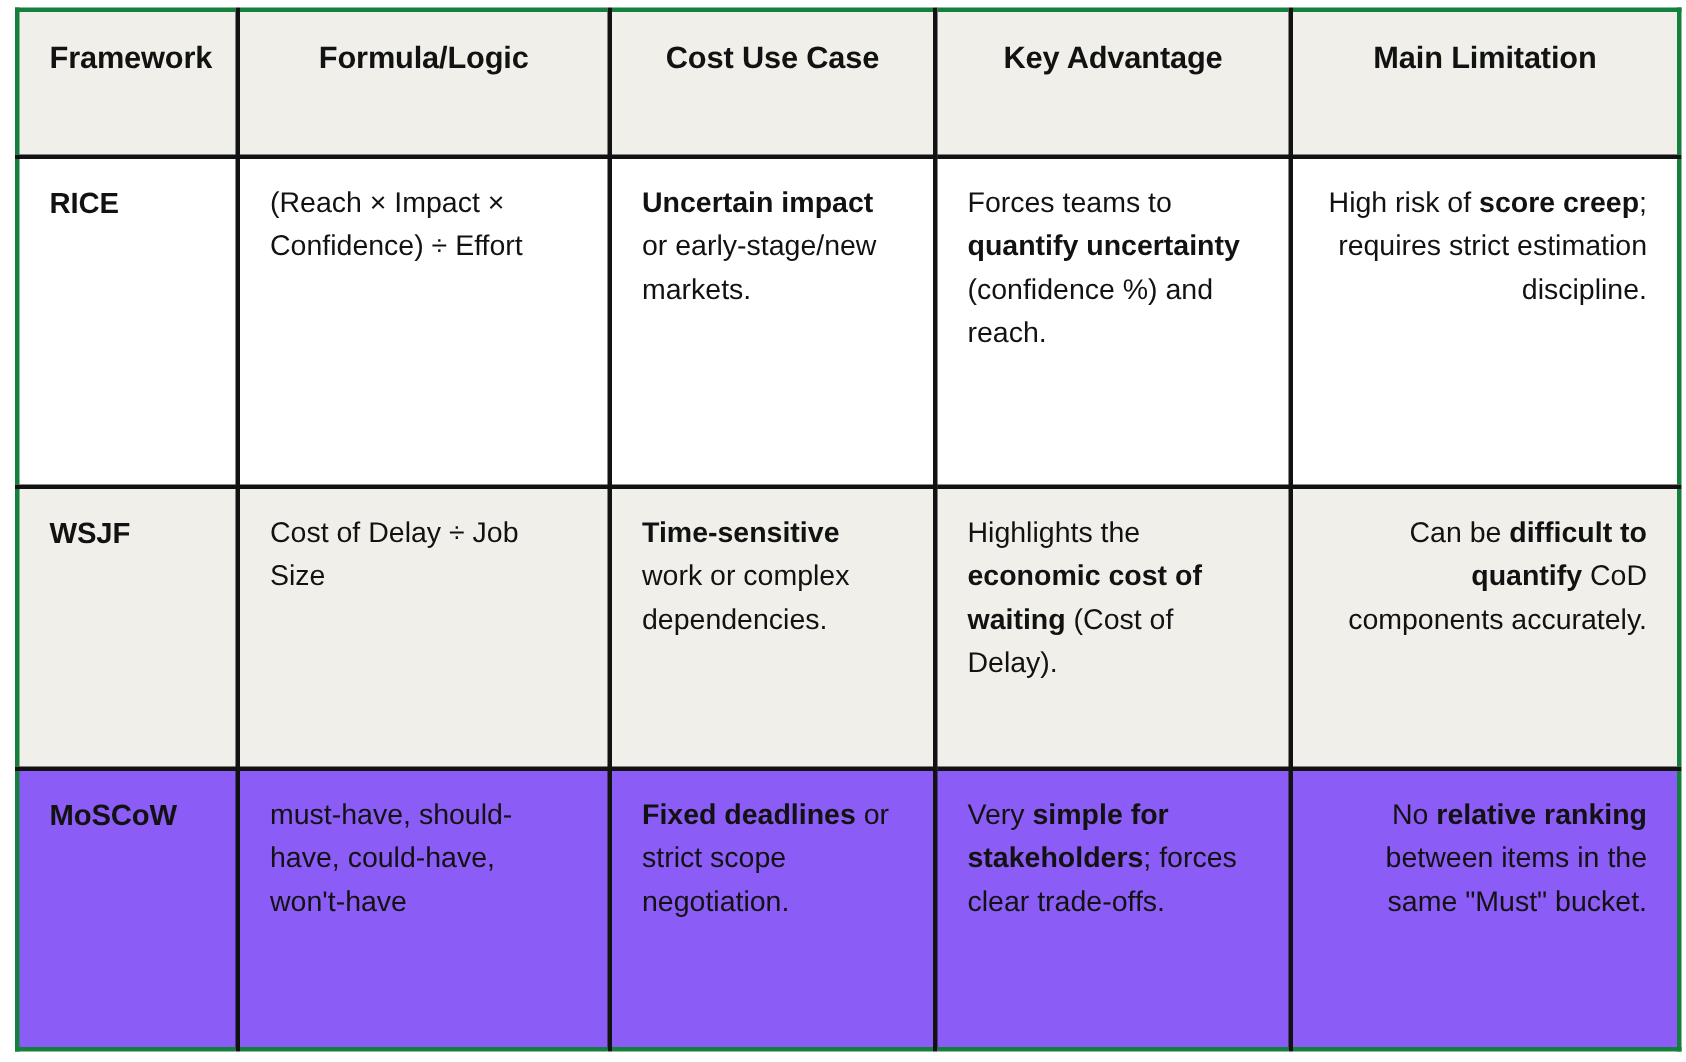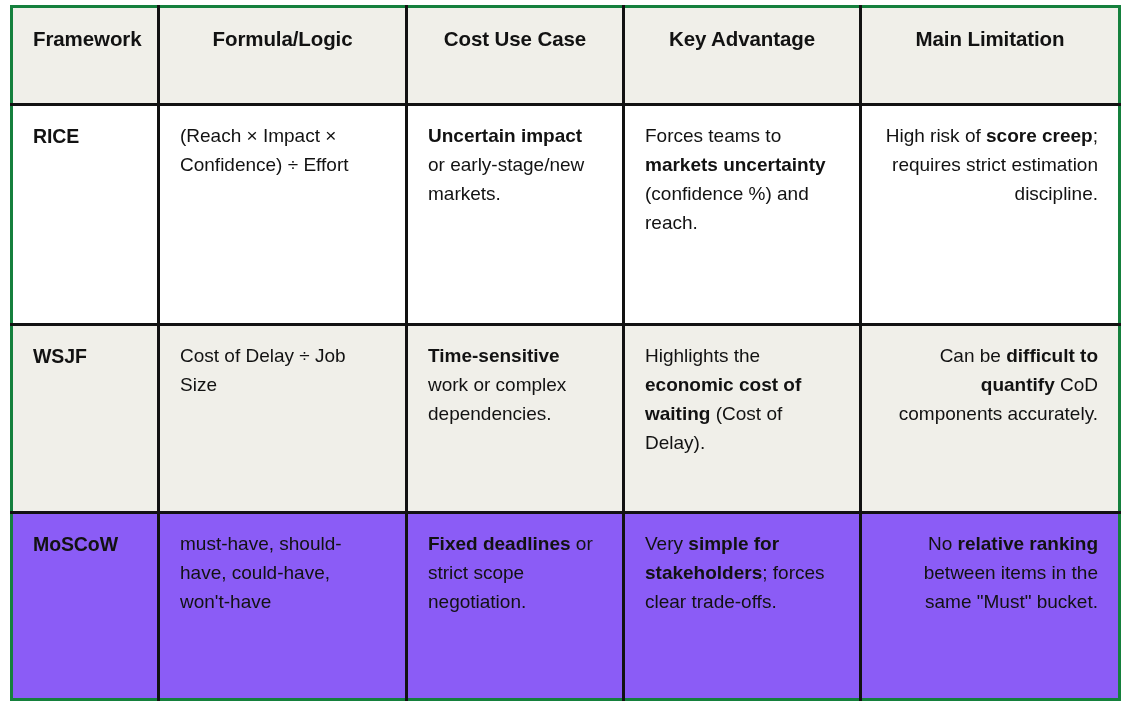--- a/index.html
+++ b/index.html
@@ -103,21 +103,21 @@
         <th>Cost Use Case</th>
         <th>Key Advantage</th>
         <th>Main Limitation</th>
       </tr>
     </thead>
     <tbody>
       <tr class="row-plain row-rice" style="background: rgb(255, 255, 255);">
         <td class="framework-cell">RICE</td>
         <td class="rt">(Reach × Impact × Confidence) ÷ Effort</td>
         <td class="rt"><b>Uncertain impact</b> or early-stage/new markets.</td>
-        <td class="rt">Forces teams to <b>markets uncertainty</b> (confidence %) and reach.</td>
+        <td class="rt">Forces teams to <b>quantify uncertainty</b> (confidence %) and reach.</td>
         <td class="rt">High risk of <b>score creep</b>; requires strict estimation discipline.</td>
       </tr>
       <tr class="row-shaded row-wsjf" style="background: rgb(240, 239, 233);">
         <td class="framework-cell">WSJF</td>
         <td class="rt">Cost of Delay ÷ Job Size</td>
         <td class="rt"><b>Time-sensitive</b> work or complex dependencies.</td>
         <td class="rt">Highlights the <b>economic cost of waiting</b> (Cost of Delay).</td>
         <td class="rt">Can be <b>difficult to quantify</b> CoD components accurately.</td>
       </tr>
       <tr class="row-plain row-moscow" style="background: #8b5cf6;">

